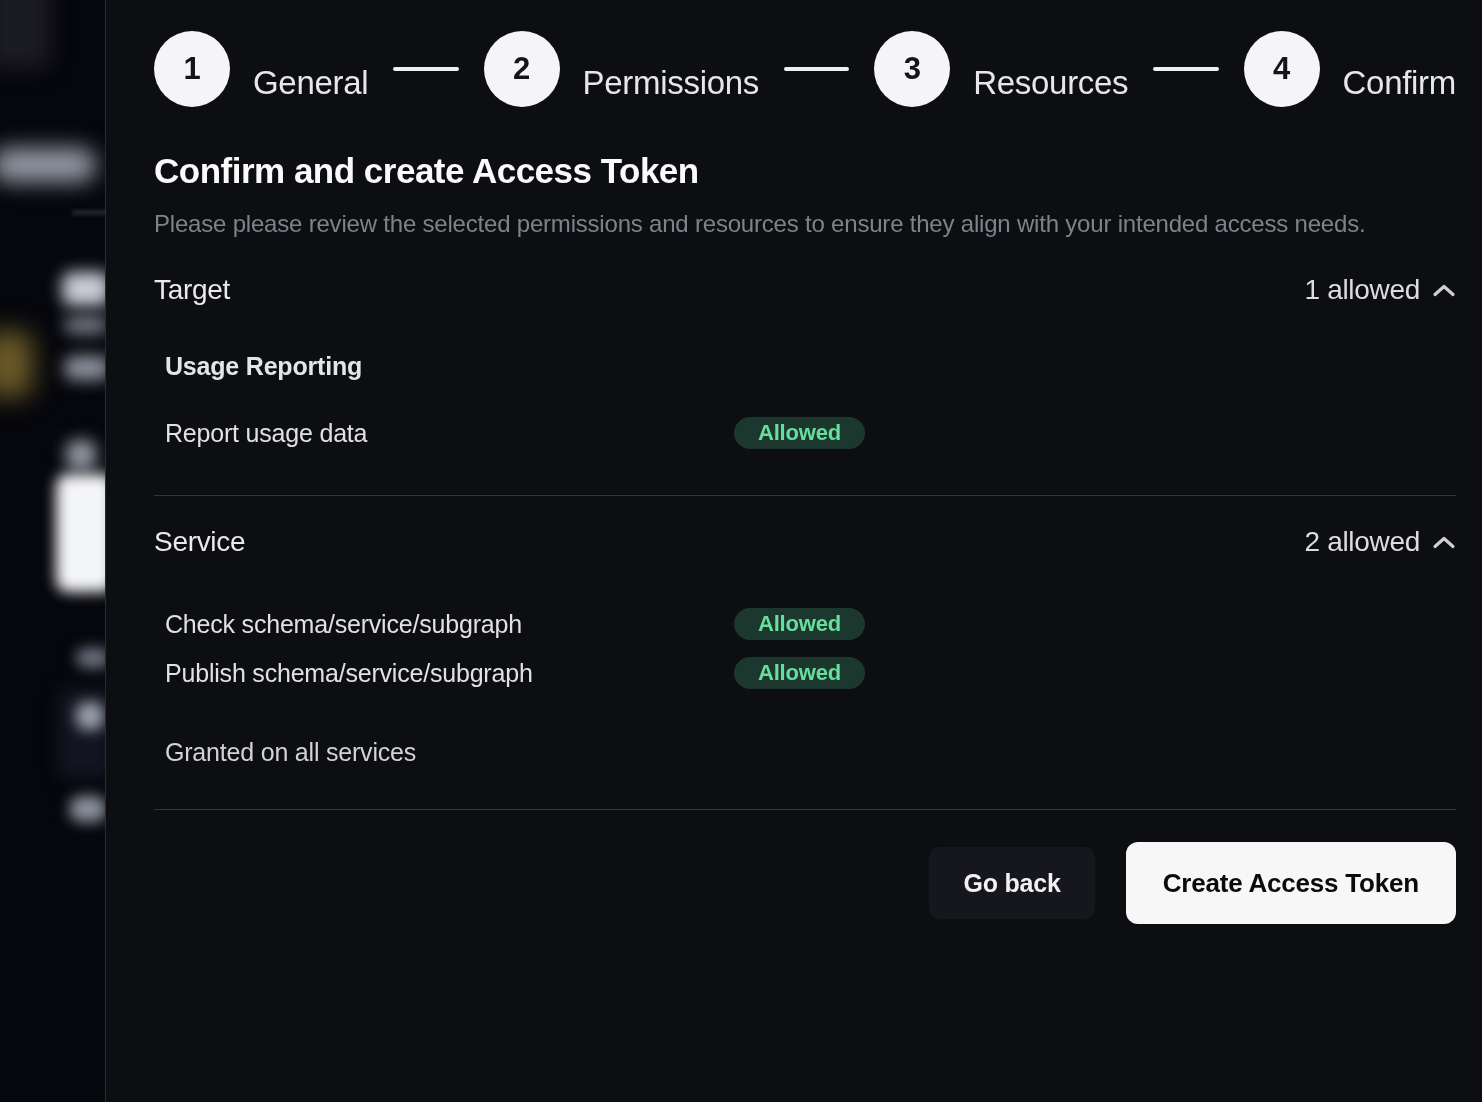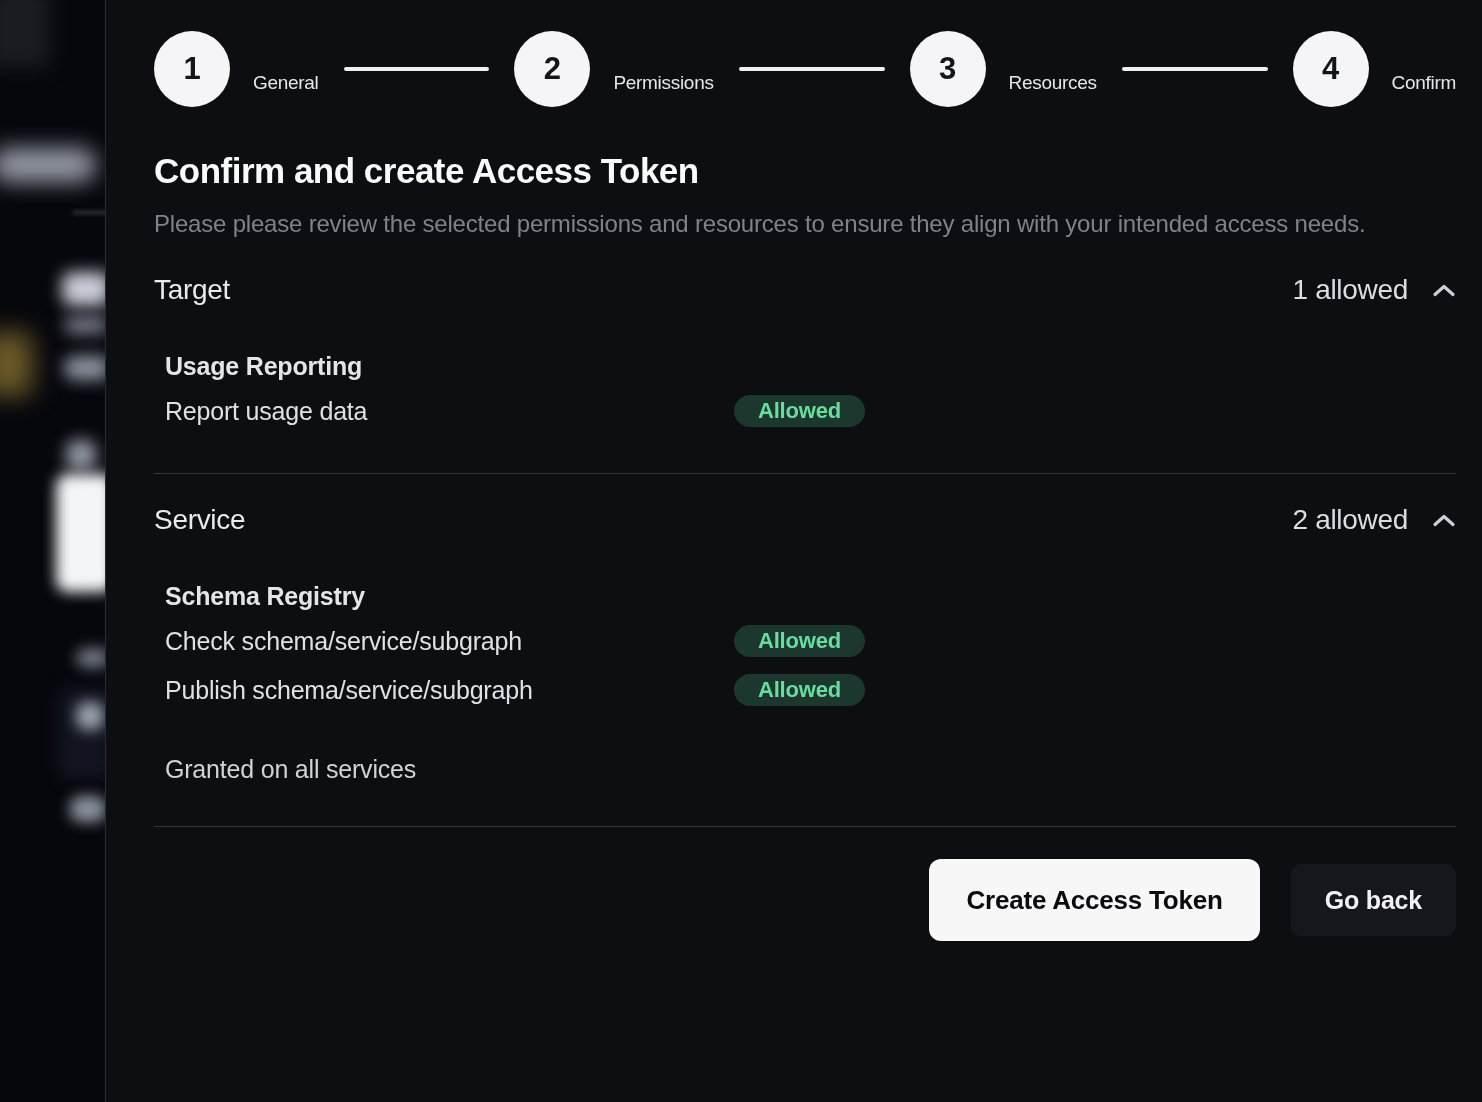--- a/index.html
+++ b/index.html
@@ -36,39 +36,39 @@
   .b-u{left:76px;top:702px;width:28px;height:28px;background:#9aa0ac;filter:blur(7px);}
   .b-h{left:70px;top:796px;width:36px;height:26px;background:#8b919d;filter:blur(7px);}
 
   
   .modal{position:absolute;left:105px;top:0;width:1377px;height:1102px;background:var(--modal-bg);border-left:1px solid #2c2d33;padding:31px 26px 0 48px;}
 
   
   .stepper{display:flex;align-items:center;height:76px;}
   .step{display:flex;align-items:center;flex:0 0 auto;cursor:pointer;}
   .step-circle{width:76px;height:76px;border-radius:50%;background:var(--accent-white);color:#14151a;font-size:31px;font-weight:700;display:flex;align-items:center;justify-content:center;}
-  .step-label{margin-left:23px;font-size:19px;font-weight:500;color:#e7e7eb;letter-spacing:-.3px;margin-top:28px;}
+  .step-label{margin-left:23px;font-size:33px;font-weight:500;color:#e7e7eb;letter-spacing:-.3px;margin-top:28px;}
   .step-line{flex:1 1 auto;height:4px;border-radius:2px;background:#eef0f2;margin:0 25px;}
 
   
   .page-title{margin-top:44px;font-size:35px;font-weight:700;color:#fafafb;letter-spacing:-.5px;}
   .page-desc{margin-top:13px;max-width:1228px;font-size:24px;line-height:40px;color:var(--muted-text);letter-spacing:-.2px;}
 
   
   .section{margin-top:0;}
   .section-header{display:flex;align-items:center;justify-content:space-between;margin-top:30px;}
   .section-title{font-size:28px;font-weight:400;color:#eaeaee;letter-spacing:-.3px;}
-  .section-right{display:flex;align-items:center;gap:24px;cursor:pointer;}
+  .section-right{display:flex;align-items:center;gap:12px;cursor:pointer;}
   .allowed-count{font-size:28px;color:#dcdce1;letter-spacing:-.3px;}
   .chevron{width:24px;height:15px;display:block;}
   .chevron polyline{fill:none;stroke:#cfcfd5;stroke-width:3.2;stroke-linecap:round;stroke-linejoin:round;}
 
   .group{margin-top:46px;padding-left:11px;}
   .group-name{font-size:25px;font-weight:700;color:#e4e5e9;letter-spacing:-.2px;}
-  .perm-rows{margin-top:10px;display:flex;flex-direction:column;gap:9px;}
+  .perm-rows{margin-top:32px;display:flex;flex-direction:column;gap:9px;}
   .perm-row{display:flex;align-items:center;min-height:40px;}
   .perm-label{flex:0 0 569px;font-size:25px;color:#e0e0e5;letter-spacing:-.2px;}
   .badge{display:inline-flex;align-items:center;justify-content:center;height:32px;padding:0 24px;border-radius:21px;background:var(--badge-bg);color:var(--badge-text);font-size:22px;font-weight:700;letter-spacing:-.2px;}
   .granted-note{margin-top:45px;padding-left:11px;font-size:25px;color:#d2d2d7;letter-spacing:-.2px;}
 
   .divider{border:none;height:1px;background:var(--divider);margin-top:42px;}
 
   
   .footer{display:flex;justify-content:flex-end;align-items:center;gap:31px;margin-top:32px;}
   .btn{border:none;border-radius:10px;cursor:pointer;font-family:"Liberation Sans","DejaVu Sans",sans-serif;letter-spacing:-.2px;}
@@ -150,36 +150,35 @@
       <div class="section-header">
         <div class="section-title">Service</div>
         <div class="section-right">
           <span class="allowed-count">2 allowed</span>
           <svg class="chevron" viewBox="0 0 24 15">
               <polyline points="3,11.5 12,3.5 21,11.5"></polyline>
             </svg>
         </div>
       </div>
       <div class="group">
-        <div class="group-name">Schema Registry</div>
         <div class="perm-rows">
           <div class="perm-row">
             <span class="perm-label">Check schema/service/subgraph</span>
             <span class="badge">Allowed</span>
           </div>
           <div class="perm-row">
             <span class="perm-label">Publish schema/service/subgraph</span>
             <span class="badge">Allowed</span>
           </div>
         </div>
       </div>
       <p class="granted-note">Granted on all services</p>
     </section>
 
     <hr class="divider">
 
     <div class="footer">
+      <button class="btn btn-goback">Go back</button>
       <button class="btn btn-create">Create Access Token</button>
-      <button class="btn btn-goback">Go back</button>
     </div>
 
   </div>
 </div>
 
 </body></html>

